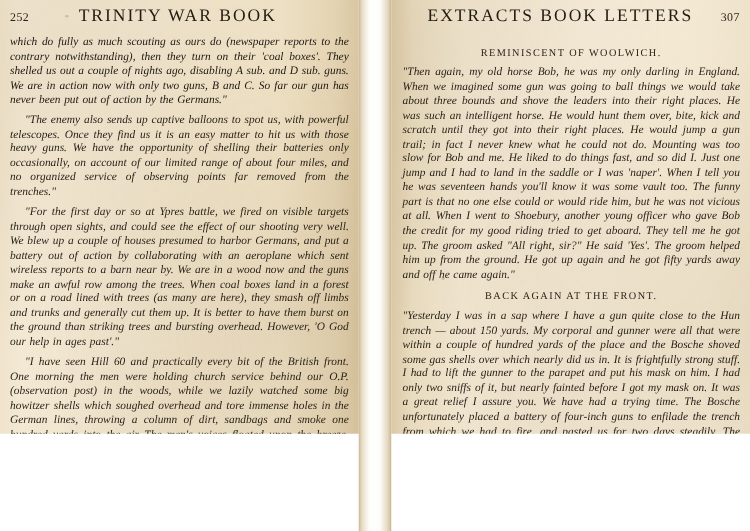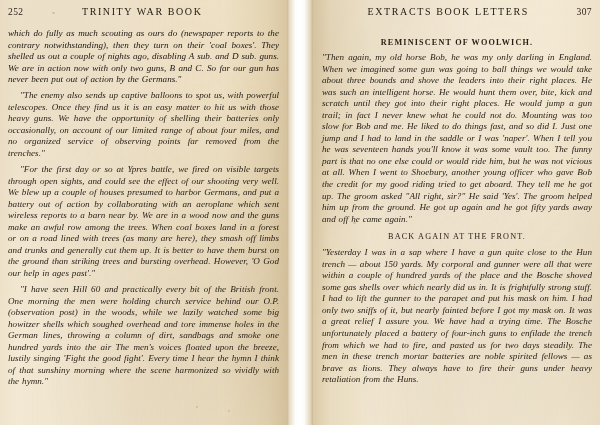--- a/index.html
+++ b/index.html
@@ -19,21 +19,21 @@
   .spread {
     position: relative;
     width: 600px;
     height: 425px;
     display: flex;
     background: #ffffff;
   }
 
   .page {
     position: relative;
-    height: 425px;
+    height: 347px;
     box-sizing: border-box;
     overflow: hidden;
   }
 
   .page-left {
     width: 287px;
     padding: 6px 8px 0 8px;
     background:
       linear-gradient(to right,
         #efe3cb 0%,
@@ -103,21 +103,21 @@
   .folio {
     font-size: 9.5px;
     letter-spacing: .4px;
     font-family: "Liberation Serif", serif;
     color: #2e2419;
     flex: 0 0 auto;
   }
   .runhead-title {
     flex: 1 1 auto;
     text-align: center;
-    font-size: 10px;
+    font-size: 14px;
     letter-spacing: 1.6px;
     color: #221b12;
   }
   .runhead-left .runhead-title  { padding-right: 18px; }
   .runhead-right .runhead-title { padding-left: 4px; }
   .runhead-right .folio { order: 2; padding-left: 6px; }
 
   
   .col {
     position: relative;
@@ -145,21 +145,21 @@
     position: relative;
     z-index: 2;
     text-align: center;
     font-size: 8.2px;
     letter-spacing: 1.15px;
     font-variant: small-caps;
     text-transform: uppercase;
     color: #271f15;
     margin: 7px 0 5px 0;
   }
-  .section-head.tight { margin-top: 15px; font-weight: bold; }
+  .section-head.tight { margin-top: 15px; }
   .section-head.spaced { margin-bottom: 6px; }
 
   
   .ink-a { color: #241d14; }
   .ink-b { color: #352b1e; }
   .ink-c { color: #1d1710; }
   p.para.dark  { color: #1c1610; }
 
   
   .speck {

